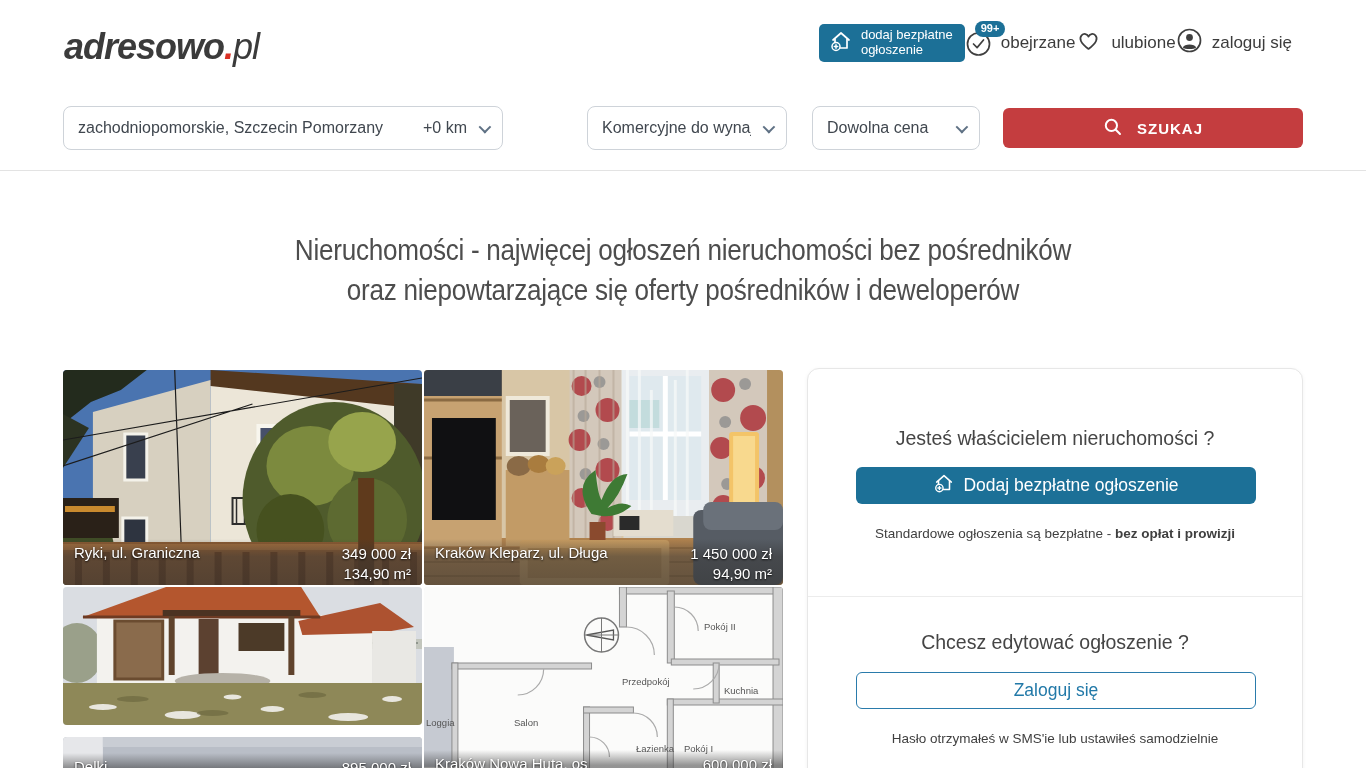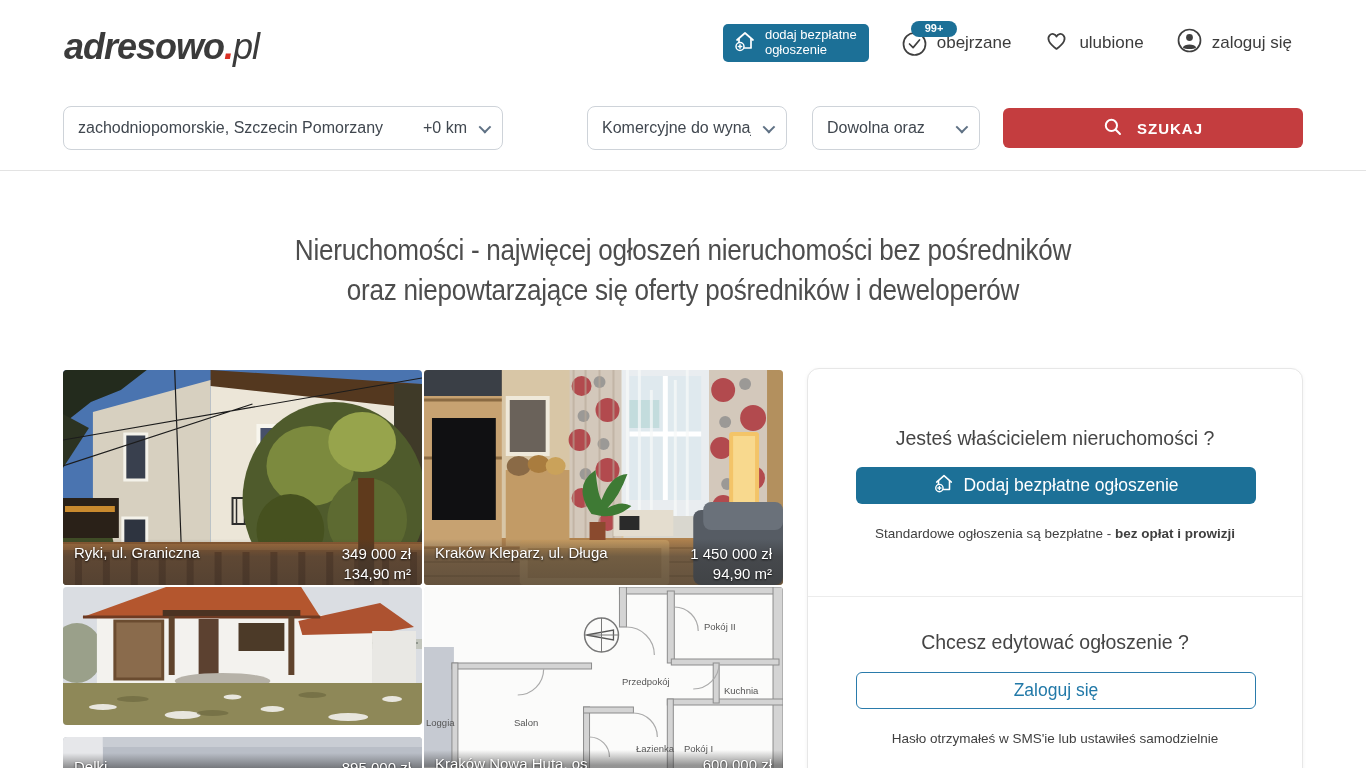--- a/index.html
+++ b/index.html
@@ -6,31 +6,31 @@
   html,body { background:#fff; }
   #app {
     position:relative; width:1366px; height:768px; overflow:hidden;
     background:#fff; font-family:"Liberation Sans", sans-serif; color:#3c3c3c;
   }
   
   .logo { position:absolute; left:64px; top:26px; font-style:italic; font-size:36px; letter-spacing:-1px; cursor:pointer; }
   .logo .main { font-weight:700; color:#3b3b3b; }
   .logo .dot  { font-weight:700; color:#d93025; }
   .logo .tld  { font-weight:400; color:#3b3b3b; }
-  .hdr-right { position:absolute; top:24px; right:74px; display:flex; align-items:center; gap:32px; }
+  .hdr-right { position:absolute; top:24px; right:74px; display:flex; align-items:center; }
   .btn-add-top {
     background:#1c7097; color:#fff; border:none; border-radius:5px;
     display:flex; align-items:center; gap:8px; padding:5px 12px 5px 10px;
     font-family:inherit; font-size:13px; line-height:1.15; text-align:left; cursor:pointer; height:38px;
   }
   .hdr-item { display:flex; align-items:center; gap:9px; font-size:17px; color:#3c3c3c; cursor:pointer; background:none; border:none; font-family:inherit; }
   .icon-wrap { position:relative; display:inline-flex; }
   .badge {
     position:absolute; top:-9px; left:10px; background:#1c7097; color:#fff;
-    font-size:11px; font-weight:700; border-radius:9px; padding:1px 14px 2px; line-height:1.2;
+    font-size:11px; font-weight:700; border-radius:9px; padding:1px 6px 2px; line-height:1.2;
   }
   
   .search-row { position:absolute; top:106px; left:63px; width:1240px; height:44px; }
   .sel {
     position:absolute; top:0; height:44px; background:#fff;
     border:1px solid #ced3d9; border-radius:8px;
     display:flex; align-items:center; padding:0 14px; font-size:16px; color:#40474f; cursor:pointer;
   }
   .chev { width:9px; height:9px; border-right:2px solid #5f7184; border-bottom:2px solid #5f7184;
           transform:rotate(45deg) translateY(-2px); margin-left:12px; flex:0 0 auto; }
@@ -142,21 +142,21 @@
         <span class="chev"></span>
       </span>
     </div>
     <div class="sel" style="left:524px; width:200px;">
       <span style="overflow:hidden; white-space:nowrap;">Komercyjne do wynaję</span>
       <span class="right">
           <span class="chev"></span>
         </span>
     </div>
     <div class="sel" style="left:749px; width:168px;">
-      <span>Dowolna oraz</span>
+      <span>Dowolna cena</span>
       <span class="right">
           <span class="chev"></span>
         </span>
     </div>
     <button class="btn-szukaj">
       <span>
         <svg width="20" height="20" viewBox="0 0 20 20" fill="none" stroke="#fff" stroke-width="2" stroke-linecap="round">
           <circle cx="8.4" cy="8.4" r="5.6"></circle>
             <path d="M12.8 12.8 L17 17"></path>
         </svg>

